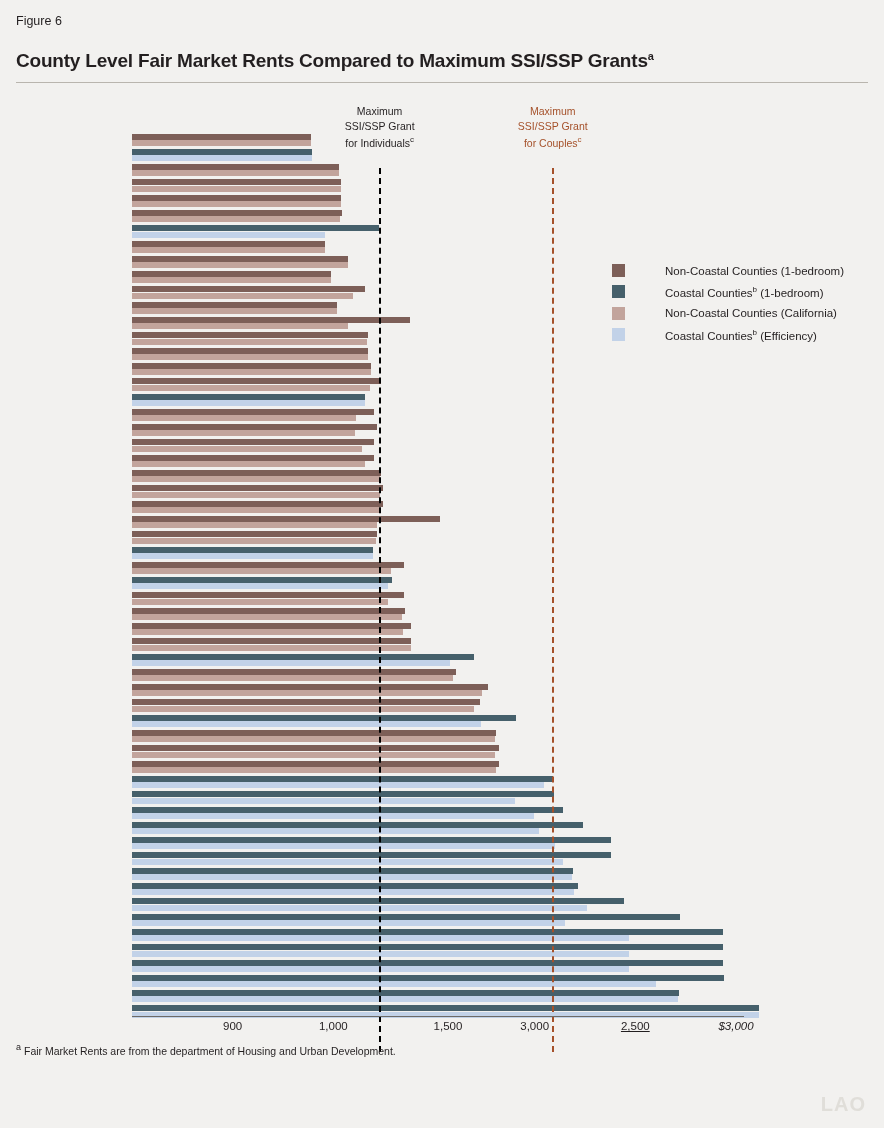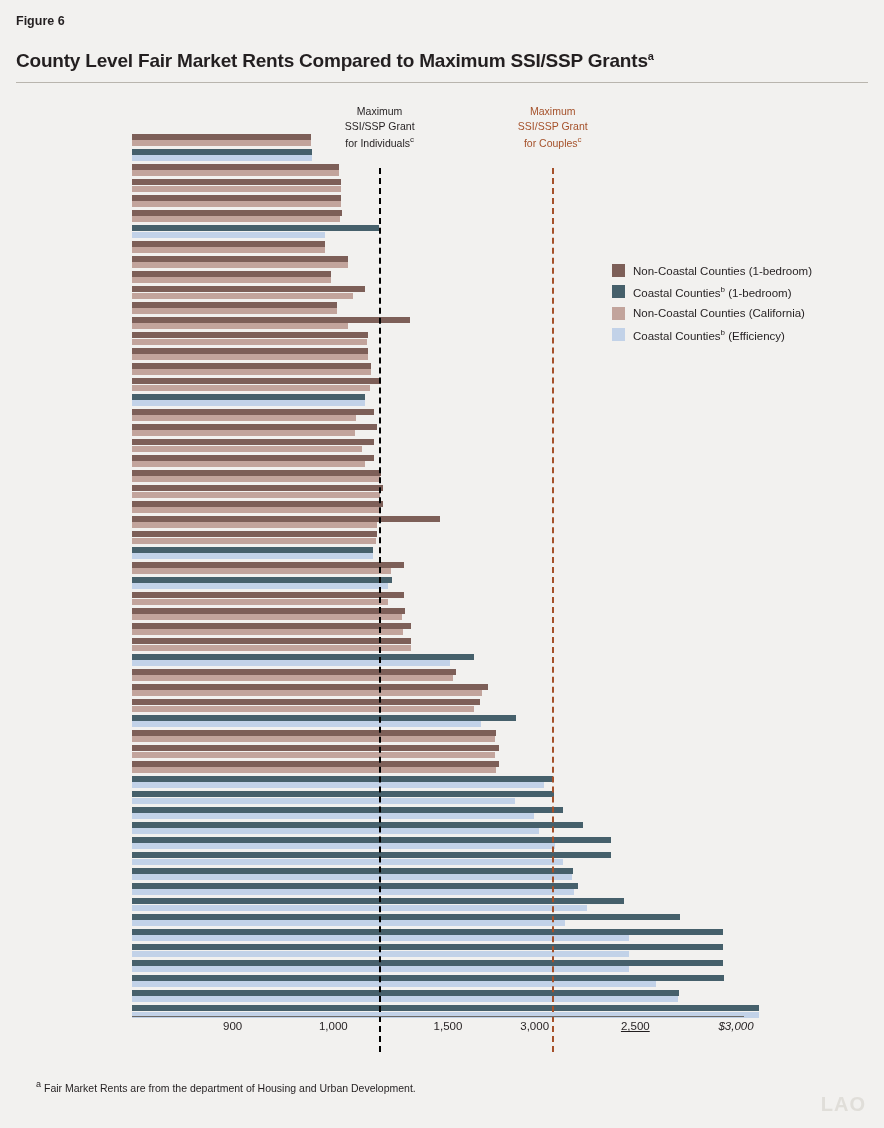--- a/index.html
+++ b/index.html
@@ -14,21 +14,20 @@
     color: #231f20;
     position: relative;
     overflow: hidden;
   }
   #figure-label {
     position: absolute;
     left: 16px;
     top: 14px;
     font-size: 12.5px;
     color: #231f20;
-    font-weight: bold;
   }
   #chart-title {
     position: absolute;
     left: 16px;
     top: 50px;
     font-size: 19px;
     font-weight: bold;
     letter-spacing: -0.2px;
     color: #231f20;
   }
@@ -117,39 +116,39 @@
   #legend {
     position: absolute;
     left: 612px;
     top: 168px;
     font-size: 11.5px;
   }
   .legend-item {
     display: flex;
     align-items: center;
     margin-bottom: 8px;
+    gap: 32px;
   }
   .legend-swatch {
     width: 13px;
     height: 13px;
     margin-right: 8px;
     flex: 0 0 auto;
   }
   .legend-label sup { font-size: 8px; }
 
   
   #footnotes {
     position: absolute;
     left: 16px;
-    top: 1076px;
+    top: 1039px;
     width: 760px;
     font-size: 10.5px;
     line-height: 17px;
     color: #231f20;
-    margin-left: 20px;
   }
   .footnote sup {
     font-size: 9px;
     margin-right: 3px;
   }
   #logo {
     position: absolute;
     right: 18px;
     bottom: 12px;
     font-size: 20px;

